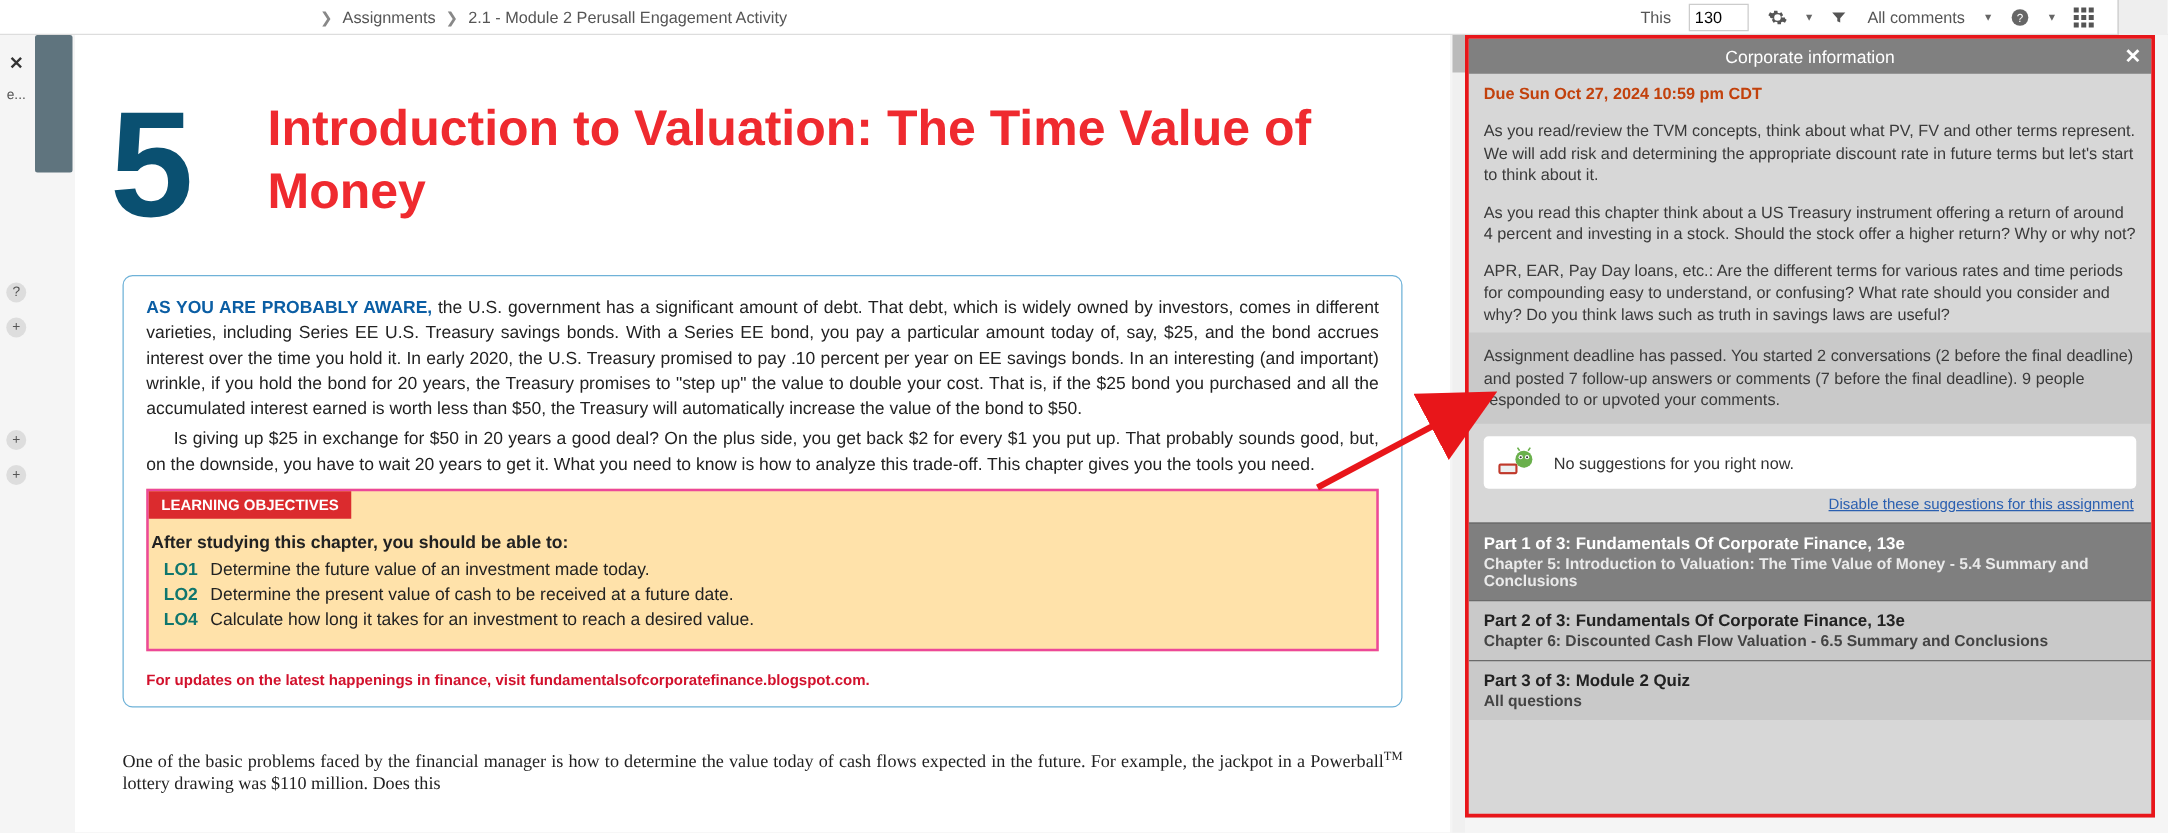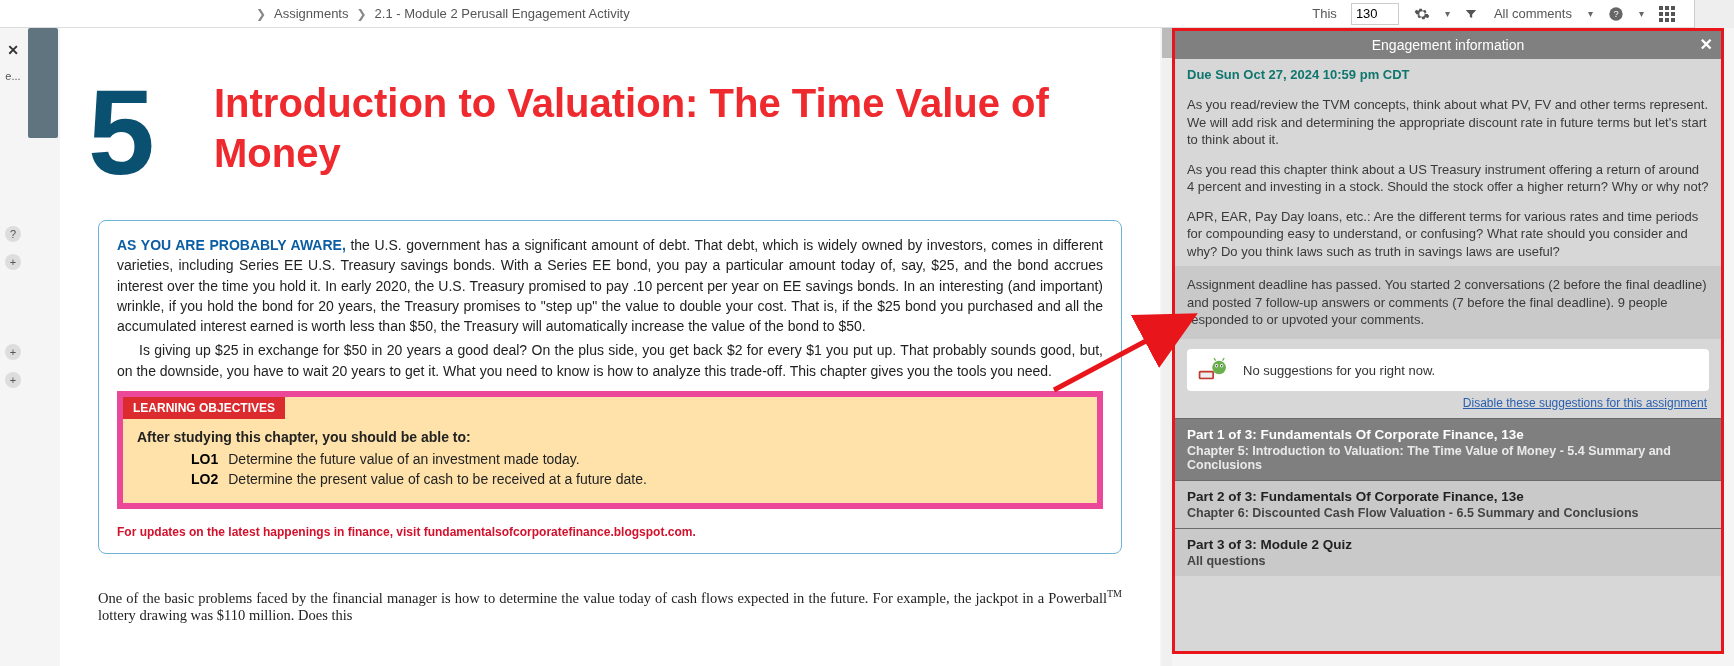--- a/index.html
+++ b/index.html
@@ -32,40 +32,40 @@
 
   
   .docwrap { position:absolute; top:28px; left:60px; right:574px; bottom:0; overflow:hidden; }
   .page { background:#fff; width:100%; height:100%; padding: 30px 38px 20px 38px; position:relative; }
   .chapnum { font-family: Arial; font-size: 120px; font-weight: bold; color:#0a5071; position:absolute; top:44px; left:28px; line-height:1; }
   .chaptitle { color:#ef2a2f; font-size:40px; font-weight:bold; margin-left:116px; margin-top:20px; line-height:1.25; }
   .introbox { margin-top:42px; border:1px solid #6fb2d8; border-radius:8px; padding:14px 18px; background:#fff; }
   .introbox .lead { color:#0b5ea4; font-weight:bold; }
   .intropara { font-size:14px; color:#222; text-align:justify; line-height:1.45; }
   .intropara2 { font-size:14px; color:#222; text-align:justify; line-height:1.45; text-indent:22px; margin-top:4px; }
-  .lobox { margin-top:10px; background:#ffe2aa; border:6px solid #ec4899; }
+  .lobox { margin-top:10px; background:#ffe2aa; border:2px solid #ec4899; }
   .lobox .lohdr { background:#db2b2e; color:#fff; font-weight:bold; font-size:12px; padding:4px 10px; display:inline-block; }
-  .lobox-inner { padding:10px 14px 12px 14px; }
+  .lobox-inner { padding:10px 14px 12px 2px; }
   .loafter { font-size:14px; font-weight:bold; color:#222; margin-bottom:6px; }
   .loitem { font-size:14px; color:#222; margin:4px 0 4px 10px; }
-  .loitem .locode { color:#000000; font-weight:bold; margin-right:10px;margin-left:44px; }
+  .loitem .locode { color:#0f766e; font-weight:bold; margin-right:10px; }
   .updatelink { color:#d2112c; font-weight:bold; font-size:12px; margin-top:16px; }
   .serif { font-family: Georgia, "Times New Roman", serif; font-size:14.5px; color:#222; margin-top:34px; text-align:justify; }
   .sup { font-size:10px; vertical-align:super; }
 
   
   .scrollind { position:absolute; top:28px; right:562px; width:10px; height:calc(100% - 28px); background:#f0f0f0; }
   .scrollind .thumb { position:absolute; top:0; left:0; width:10px; height:30px; background:#bbb; }
 
   
   .panel { position:absolute; top:28px; right:10px; width:552px; height:calc(100% - 40px); border:3px solid #e8161a; background:#d7d7d7; font-size:13px; color:#333; overflow:hidden; }
   .panel-hdr { background:#808080; color:#fff; height:28px; display:flex; align-items:center; justify-content:center; position:relative; font-size:14px; }
   .panel-hdr .close { position:absolute; right:8px; top:4px; color:#fff; font-size:16px; cursor:pointer; font-weight:bold; }
   .panel-body { padding:0; }
-  .due { background:#d7d7d7; color:#0f766e; font-weight:bold; padding:8px 12px; }
+  .due { background:#d7d7d7; color:#c2410c; font-weight:bold; padding:8px 12px; }
   .ptext { padding:6px 12px; color:#3a3a3a; line-height:1.35; }
   .statusbox { background:#c9c9c9; padding:10px 12px; color:#3a3a3a; line-height:1.35; }
   .suggestrow { background:#fff; border-radius:4px; margin:10px 12px 4px 12px; padding:8px 10px; display:flex; align-items:center; gap:12px; }
   .worm { width:34px; height:26px; }
   .disablelink { text-align:right; padding:0 14px 8px 0; }
   .disablelink a { color:#2a5fb0; font-size:12px; text-decoration:underline; cursor:pointer; }
   .partblock { background:#7f7f7f; color:#fff; padding:8px 12px; border-top:1px solid #6a6a6a; }
   .partblock .pt { font-weight:bold; font-size:13.5px; }
   .partblock .pd { font-size:12.5px; color:#eaeaea; margin-top:2px;font-weight:bold; }
   .partblock.light { background:#c9c9c9; color:#333; }
@@ -147,36 +147,37 @@
     <div class="introbox">
       <p class="intropara"><span class="lead">AS YOU ARE PROBABLY AWARE,</span><span> the U.S. government has a significant amount of debt. That debt, which is widely owned by investors, comes in different varieties, including Series EE U.S. Treasury savings bonds. With a Series EE bond, you pay a particular amount today of, say, $25, and the bond accrues interest over the time you hold it. In early 2020, the U.S. Treasury promised to pay .10 percent per year on EE savings bonds. In an interesting (and important) wrinkle, if you hold the bond for 20 years, the Treasury promises to "step up" the value to double your cost. That is, if the $25 bond you purchased and all the accumulated interest earned is worth less than $50, the Treasury will automatically increase the value of the bond to $50.</span></p>
       <p class="intropara2">Is giving up $25 in exchange for $50 in 20 years a good deal? On the plus side, you get back $2 for every $1 you put up. That probably sounds good, but, on the downside, you have to wait 20 years to get it. What you need to know is how to analyze this trade-off. This chapter gives you the tools you need.</p>
 
       <div class="lobox">
         <span class="lohdr">LEARNING OBJECTIVES</span>
         <div class="lobox-inner">
           <div class="loafter">After studying this chapter, you should be able to:</div>
           <div class="loitem"><span class="locode">LO1</span><span>Determine the future value of an investment made today.</span></div>
           <div class="loitem"><span class="locode">LO2</span><span>Determine the present value of cash to be received at a future date.</span></div>
+          <div class="loitem"><span class="locode">LO4</span><span>Calculate how long it takes for an investment to reach a desired value.</span></div>
         </div>
       </div>
       <div class="updatelink">For updates on the latest happenings in finance, visit fundamentalsofcorporatefinance.blogspot.com.</div>
     </div>
 
     <p class="serif"><span>One of the basic problems faced by the financial manager is how to determine the value today of cash flows expected in the future. For example, the jackpot in a Powerball</span><span class="sup">TM</span><span> lottery drawing was $110 million. Does this</span></p>
   </div>
 </div>
 
 <div class="scrollind">
     <div class="thumb"></div>
   </div>
 
 <div class="panel">
   <div class="panel-hdr">
-    <span>Engagement information</span>
+    <span>Corporate information</span>
     <span class="close">✕</span>
   </div>
   <div class="panel-body">
     <div class="due">Due Sun Oct 27, 2024 10:59 pm CDT</div>
     <div class="ptext">As you read/review the TVM concepts, think about what PV, FV and other terms represent. We will add risk and determining the appropriate discount rate in future terms but let's start to think about it.</div>
     <div class="ptext">As you read this chapter think about a US Treasury instrument offering a return of around 4 percent and investing in a stock. Should the stock offer a higher return? Why or why not?</div>
     <div class="ptext">APR, EAR, Pay Day loans, etc.: Are the different terms for various rates and time periods for compounding easy to understand, or confusing? What rate should you consider and why? Do you think laws such as truth in savings laws are useful?</div>
     <div class="statusbox">Assignment deadline has passed. You started 2 conversations (2 before the final deadline) and posted 7 follow-up answers or comments (7 before the final deadline). 9 people responded to or upvoted your comments.</div>
     <div class="suggestrow">
       <svg class="worm" viewBox="0 0 40 30">

